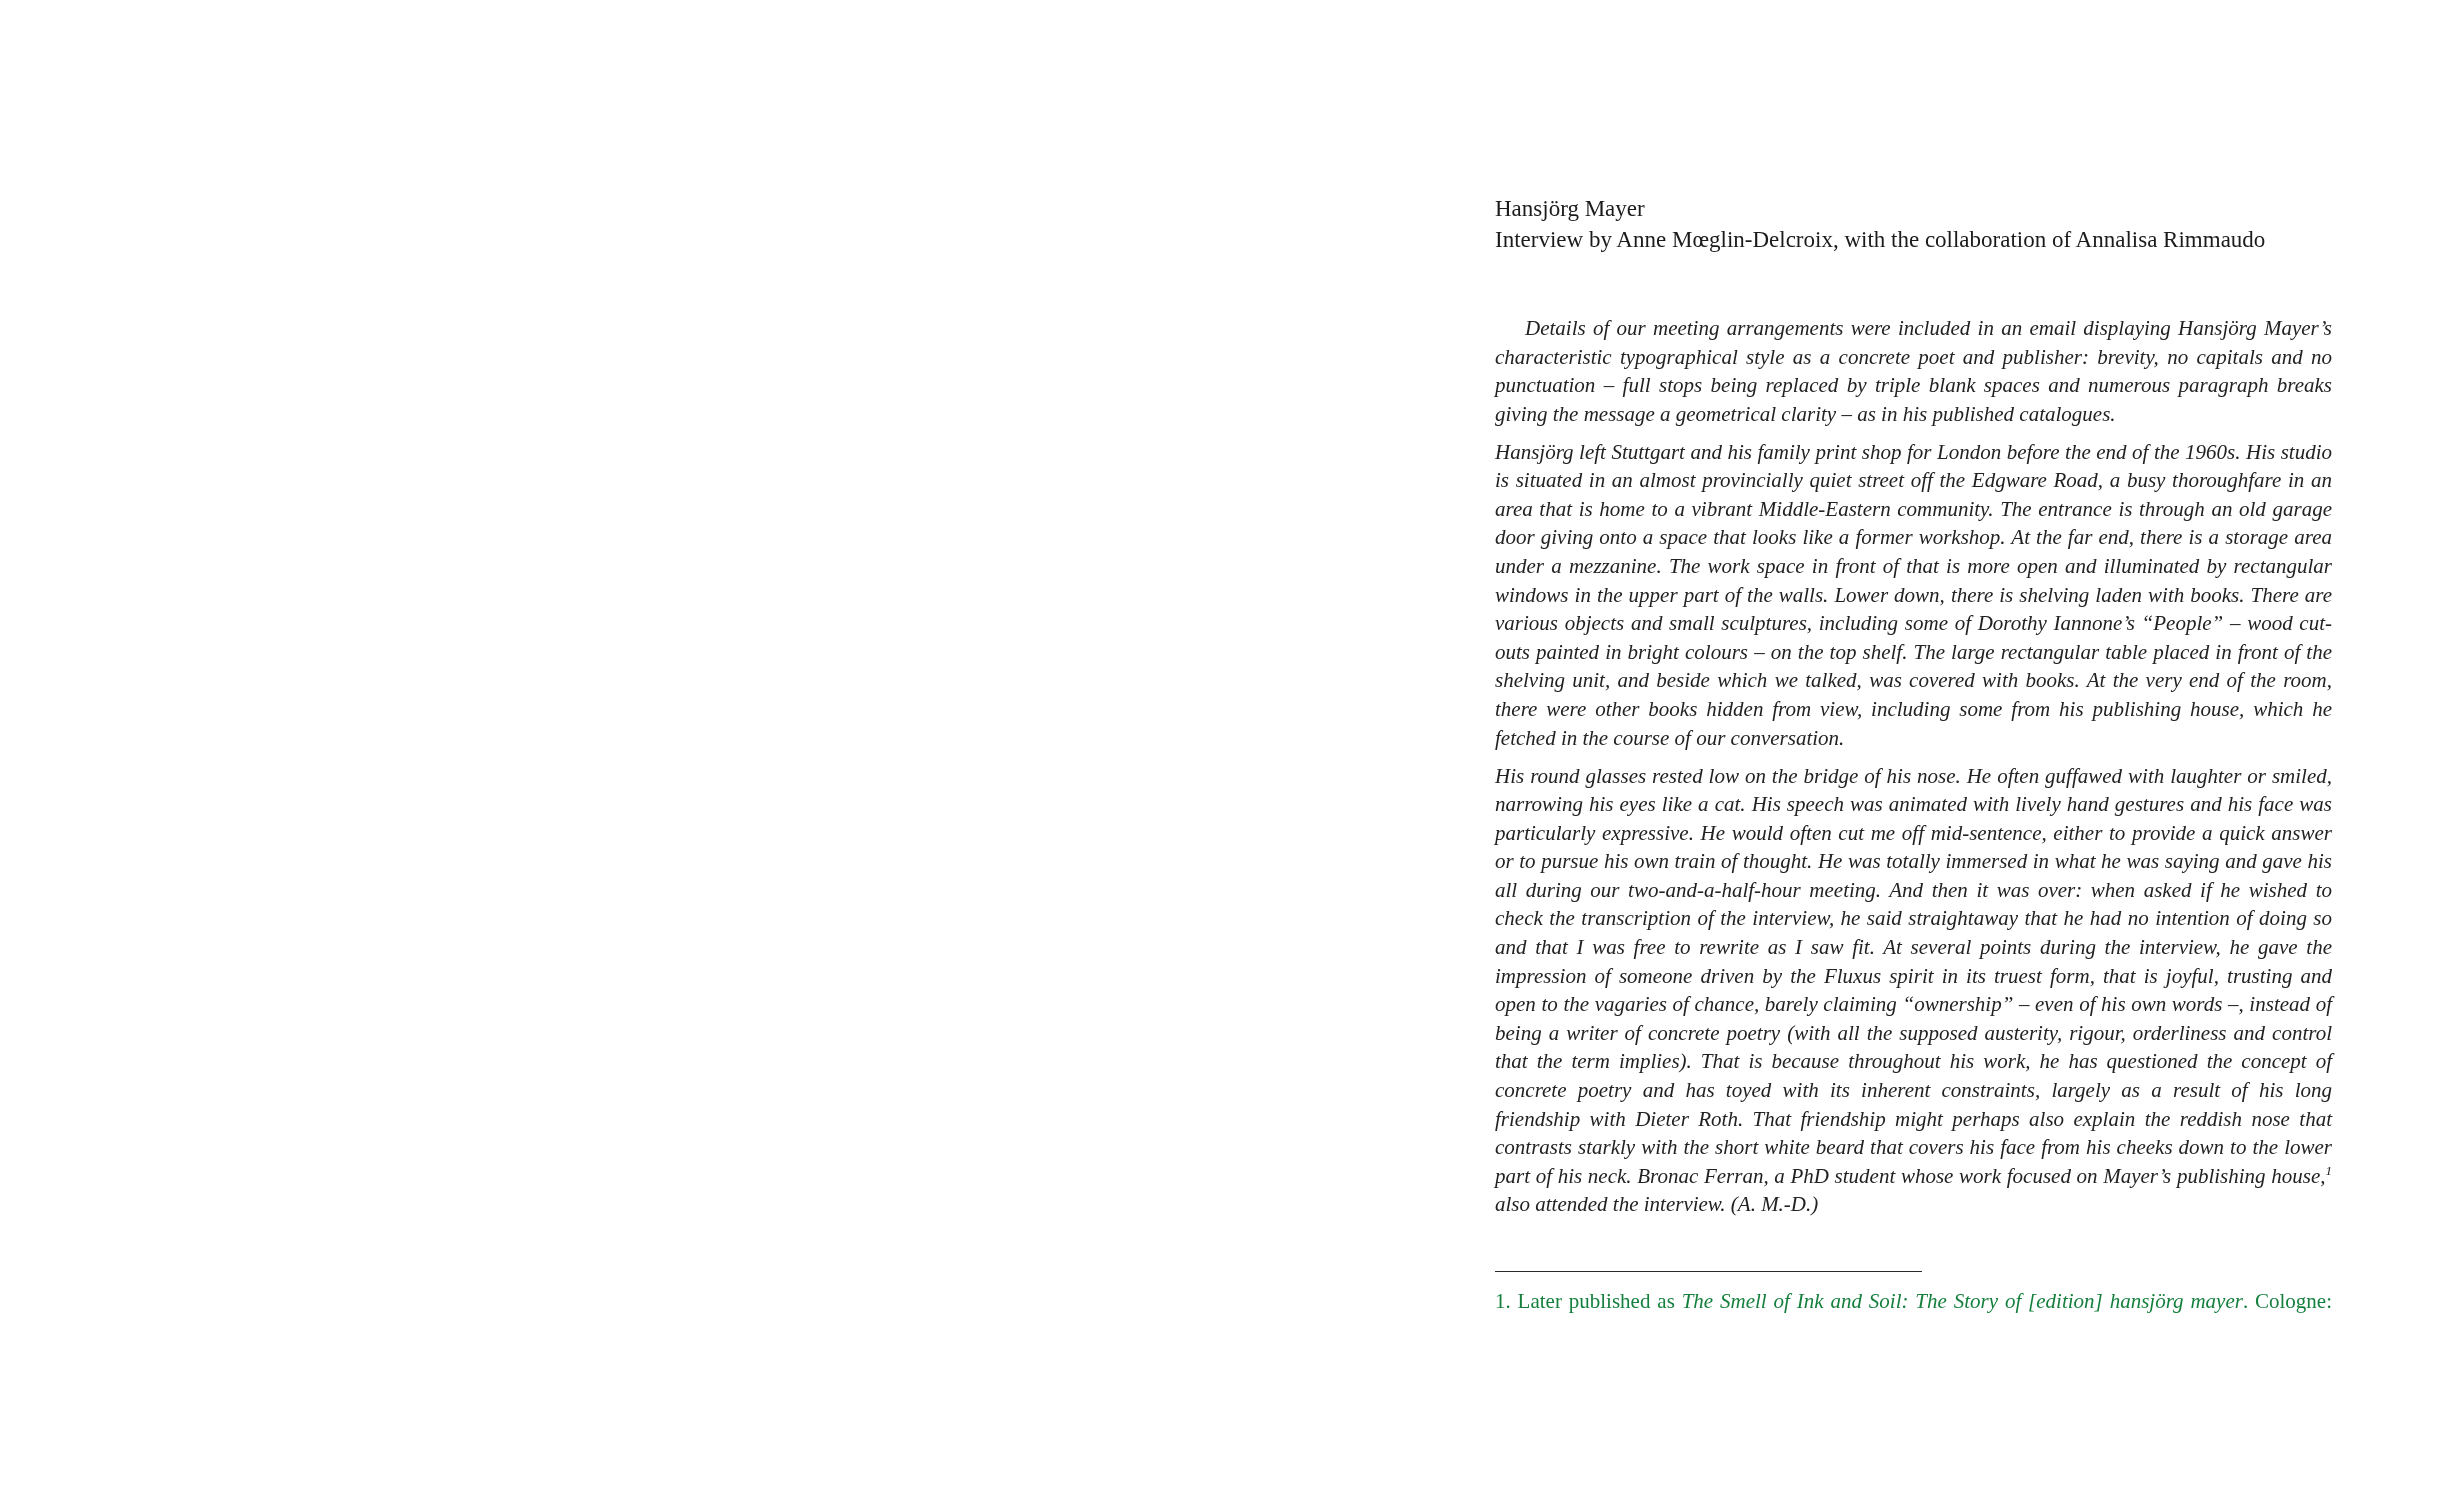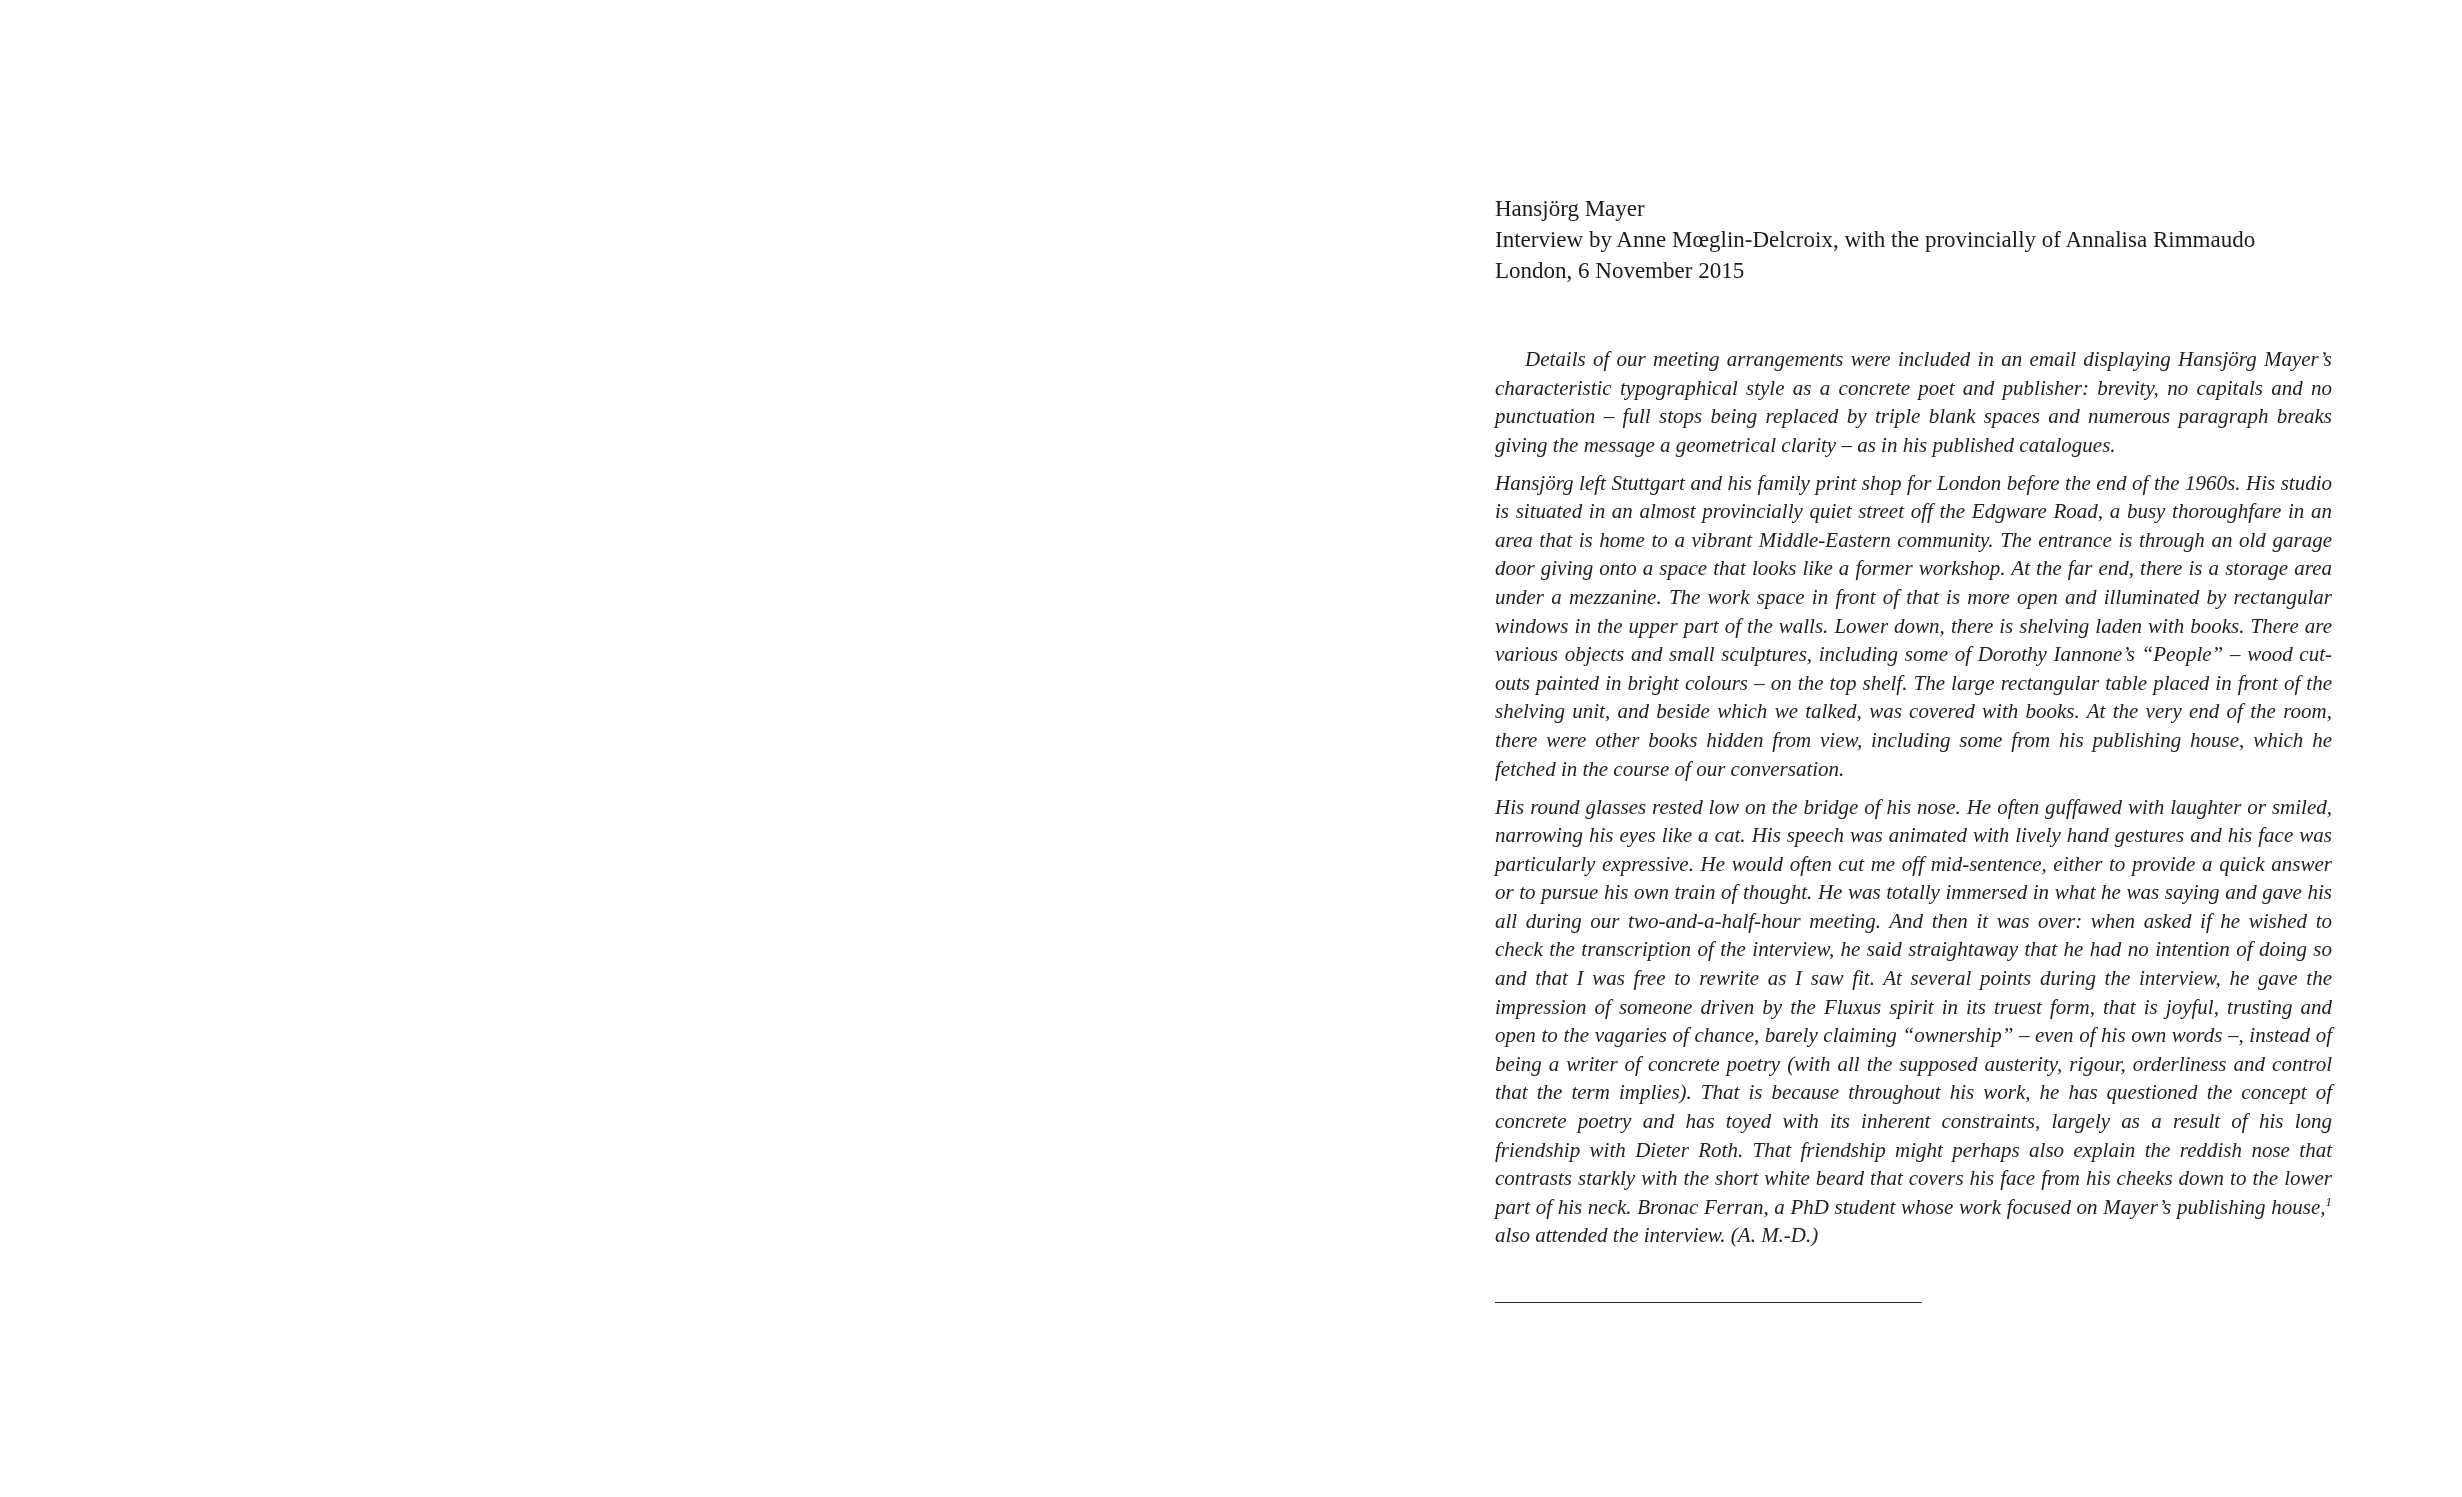--- a/index.html
+++ b/index.html
@@ -70,22 +70,21 @@
   }
 </style>
 </head>
 <body>
 
 <div class="page">
   <div class="text-column">
 
     <div class="heading-block">
       <div class="heading-line">Hansjörg Mayer</div>
-      <div class="heading-line">Interview by Anne Mœglin-Delcroix, with the provincially of Annalisa Rimmaudo</div>
-      <div class="heading-line">London, 6 November 2015</div>
+      <div class="heading-line">Interview by Anne Mœglin-Delcroix, with the collaboration of Annalisa Rimmaudo</div>
     </div>
 
     <div class="body-text">
       <p class="first-indent"><span>Details of our meeting arrangements were included in an email displaying Hansjörg Mayer’s characteristic typographical style as a concrete poet and publisher: brevity, no capitals and no punctuation – full stops being replaced by triple blank spaces and numerous paragraph breaks giving the message a geometrical clarity – as in his published catalogues.</span></p>
       <p><span>Hansjörg left Stuttgart and his family print shop for London before the end of the 1960s. His studio is situated in an almost provincially quiet street off the Edgware Road, a busy thoroughfare in an area that is home to a vibrant Middle-Eastern community. The entrance is through an old garage door giving onto a space that looks like a former workshop. At the far end, there is a storage area under a mezzanine. The work space in front of that is more open and illuminated by rectangular windows in the upper part of the walls. Lower down, there is shelving laden with books. There are various objects and small sculptures, including some of Dorothy Iannone’s “People” – wood cut-outs painted in bright colours – on the top shelf. The large rectangular table placed in front of the shelving unit, and beside which we talked, was covered with books. At the very end of the room, there were other books hidden from view, including some from his publishing house, which he fetched in the course of our conversation.</span></p>
       <p><span>His round glasses rested low on the bridge of his nose. He often guffawed with laughter or smiled, narrowing his eyes like a cat. His speech was animated with lively hand gestures and his face was particularly expressive. He would often cut me off mid-sentence, either to provide a quick answer or to pursue his own train of thought. He was totally immersed in what he was saying and gave his all during our two-and-a-half-hour meeting. And then it was over: when asked if he wished to check the transcription of the interview, he said straightaway that he had no intention of doing so and that I was free to rewrite as I saw fit. At several points during the interview, he gave the impression of someone driven by the Fluxus spirit in its truest form, that is joyful, trusting and open to the vagaries of chance, barely claiming “ownership” – even of his own words –, instead of being a writer of concrete poetry (with all the supposed austerity, rigour, orderliness and control that the term implies). That is because throughout his work, he has questioned the concept of concrete poetry and has toyed with its inherent constraints, largely as a result of his long friendship with Dieter Roth. That friendship might perhaps also explain the reddish nose that contrasts starkly with the short white beard that covers his face from his cheeks down to the lower part of his neck. Bronac Ferran, a PhD student whose work focused on Mayer’s publishing house,</span><sup class="footnote-marker">1</sup><span> also attended the interview. (A. M.-D.)</span></p>
     </div>
 
     <div class="footnote-rule"></div>
 

